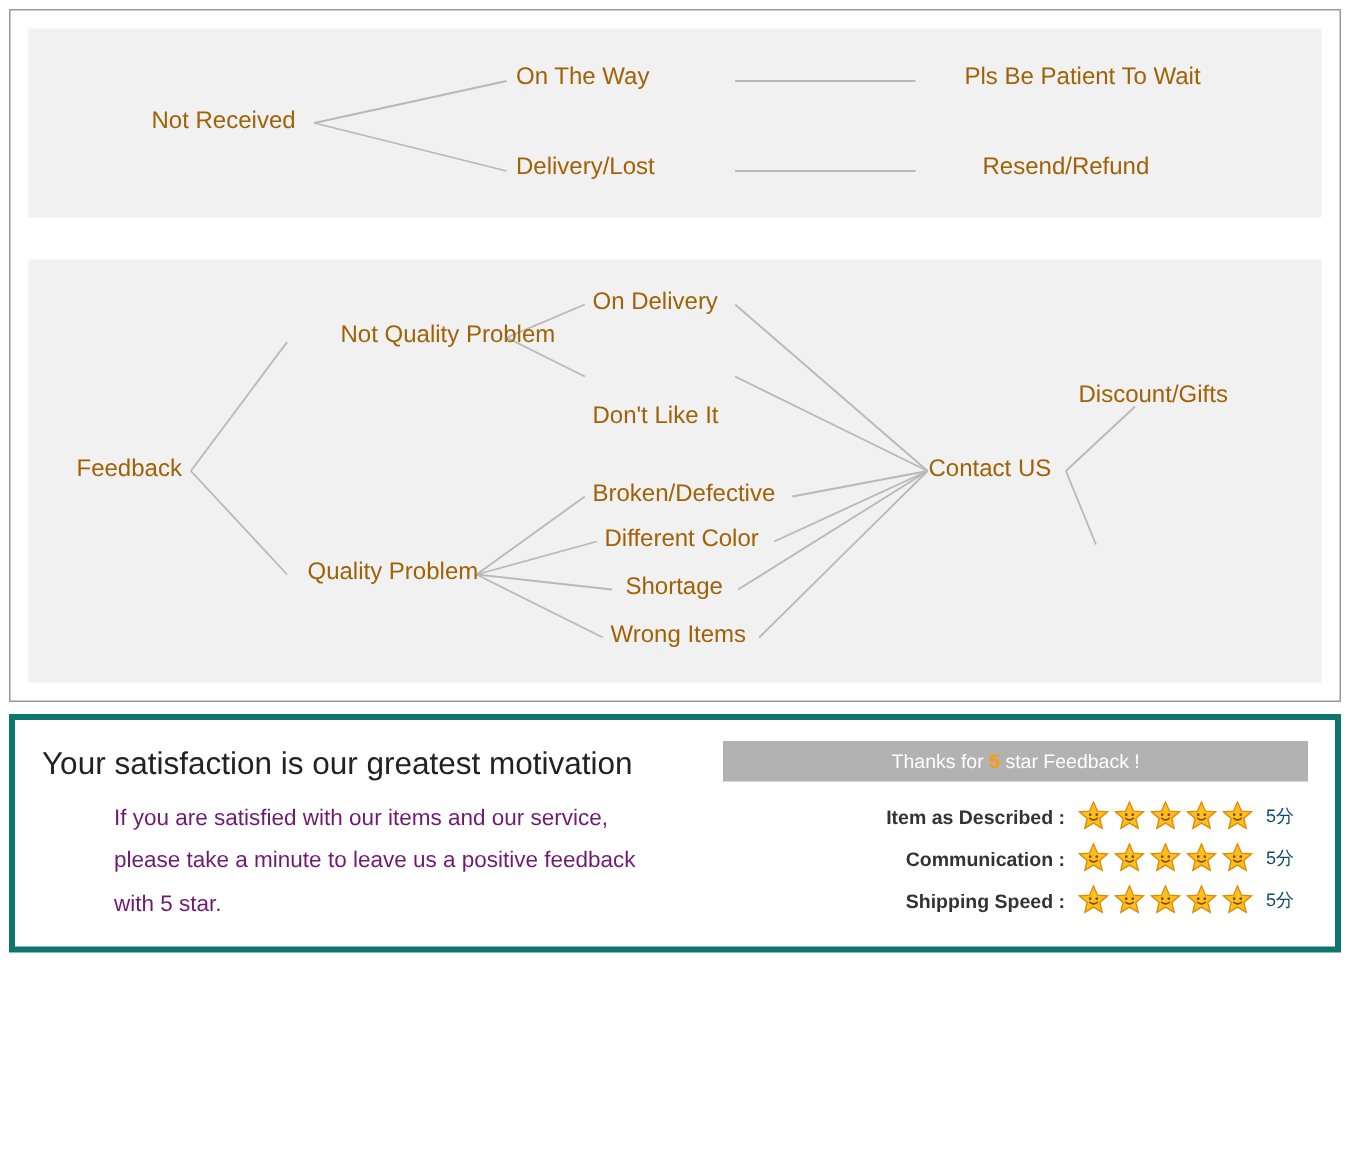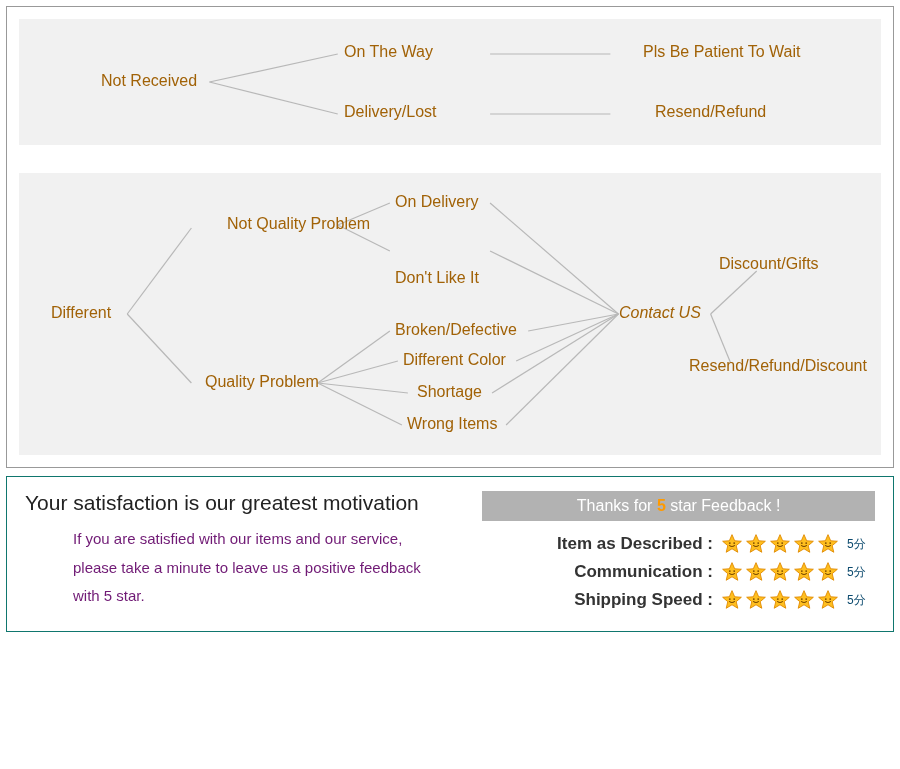--- a/index.html
+++ b/index.html
@@ -7,31 +7,31 @@
 
   .outer-box { border: 1px solid #999; margin: 6px 6px 8px 6px; padding: 12px; }
   .panel { background: #f1f1f1; position: relative; }
   .panel1 { height: 126px; margin-bottom: 28px; }
   .panel2 { height: 282px; }
 
   .node { position: absolute; font-size: 16px; color: #a16207; white-space: nowrap; }
   svg.connectors { position: absolute; left: 0; top: 0; width: 100%; height: 100%; pointer-events: none; }
   svg.connectors line { stroke: #b8b8b8; stroke-width: 1.2; }
 
-  .feedback-box { border: 1px solid #0f766e; margin: 0 6px 6px 6px; padding: 14px 18px 14px 18px; display: flex; gap: 32px; }
+  .feedback-box { border: 4px solid #0f766e; margin: 0 6px 6px 6px; padding: 14px 18px 14px 18px; display: flex; gap: 32px; align-items: flex-end; }
   .fb-left { flex: 1 1 52%; }
   .fb-right { flex: 1 1 48%; }
   .fb-title { font-size: 21px; font-weight: 400; margin-bottom: 10px; }
   .fb-body { font-size: 15px; color: #701a75; line-height: 1.9; margin-left: 48px; }
 
-  .thanks-bar { background: #b2b2b2; color: #fff; font-size: 16px; padding: 6px 0; margin-bottom: 12px; text-align: center; }
+  .thanks-bar { background: #b2b2b2; color: #fff; font-size: 13px; padding: 6px 0; margin-bottom: 12px; text-align: center; }
   .thanks-bar .five { color: #ff9a00; font-weight: bold; }
 
   .rating-row { display: flex; align-items: center; justify-content: flex-end; gap: 8px; margin-bottom: 6px; }
-  .rating-label { font-size: 17px; color: #333; min-width: 140px; text-align: right; font-weight: bold; }
+  .rating-label { font-size: 13px; color: #333; min-width: 140px; text-align: right; font-weight: bold; }
   .stars { display: flex; gap: 2px; }
   .score { font-size: 12px; color: #0c4a6e; width: 28px; }
 
   .star { width: 22px; height: 22px; }
   .star svg { width: 100%; height: 100%; display: block; }
 </style>
 </head>
 <body>
 
 <div class="outer-box">
@@ -70,36 +70,35 @@
       <line x1="470" y1="78" x2="598" y2="141"></line>
       <line x1="508" y1="158" x2="598" y2="141"></line>
       <line x1="496" y1="188" x2="598" y2="141"></line>
       <line x1="472" y1="220" x2="598" y2="141"></line>
       <line x1="486" y1="252" x2="598" y2="141"></line>
 
       <line x1="690" y1="141" x2="736" y2="98"></line>
       <line x1="690" y1="141" x2="710" y2="190"></line>
     </svg>
 
-    <span class="node" style="left:32px;  top:131px;">Different</span>
+    <span class="node" style="left:32px;  top:131px;">Feedback</span>
     <span class="node" style="left:172px; top:42px;margin-left:36px;">Not Quality Problem</span>
     <span class="node" style="left:186px; top:200px;">Quality Problem</span>
 
     <span class="node" style="left:376px; top:20px;">On Delivery</span>
     <span class="node" style="left:376px; top:68px;margin-top:28px;">Don't Like It</span>
 
     <span class="node" style="left:376px; top:148px;">Broken/Defective</span>
     <span class="node" style="left:384px; top:178px;">Different Color</span>
     <span class="node" style="left:398px; top:210px;">Shortage</span>
     <span class="node" style="left:388px; top:242px;">Wrong Items</span>
 
-    <span class="node" style="left:600px; top:131px;font-style:italic;">Contact US</span>
+    <span class="node" style="left:600px; top:131px;">Contact US</span>
 
     <span class="node" style="left:700px; top:82px;">Discount/Gifts</span>
-    <span class="node" style="left:670px; top:184px;">Resend/Refund/Discount</span>
   </div>
 
 </div>
 
 <div class="feedback-box">
 
   <div class="fb-left">
     <div class="fb-title">Your satisfaction is our greatest motivation</div>
     <div class="fb-body">If you are satisfied with our items and our service, please take a minute to leave us a positive feedback with 5 star.</div>
   </div>

